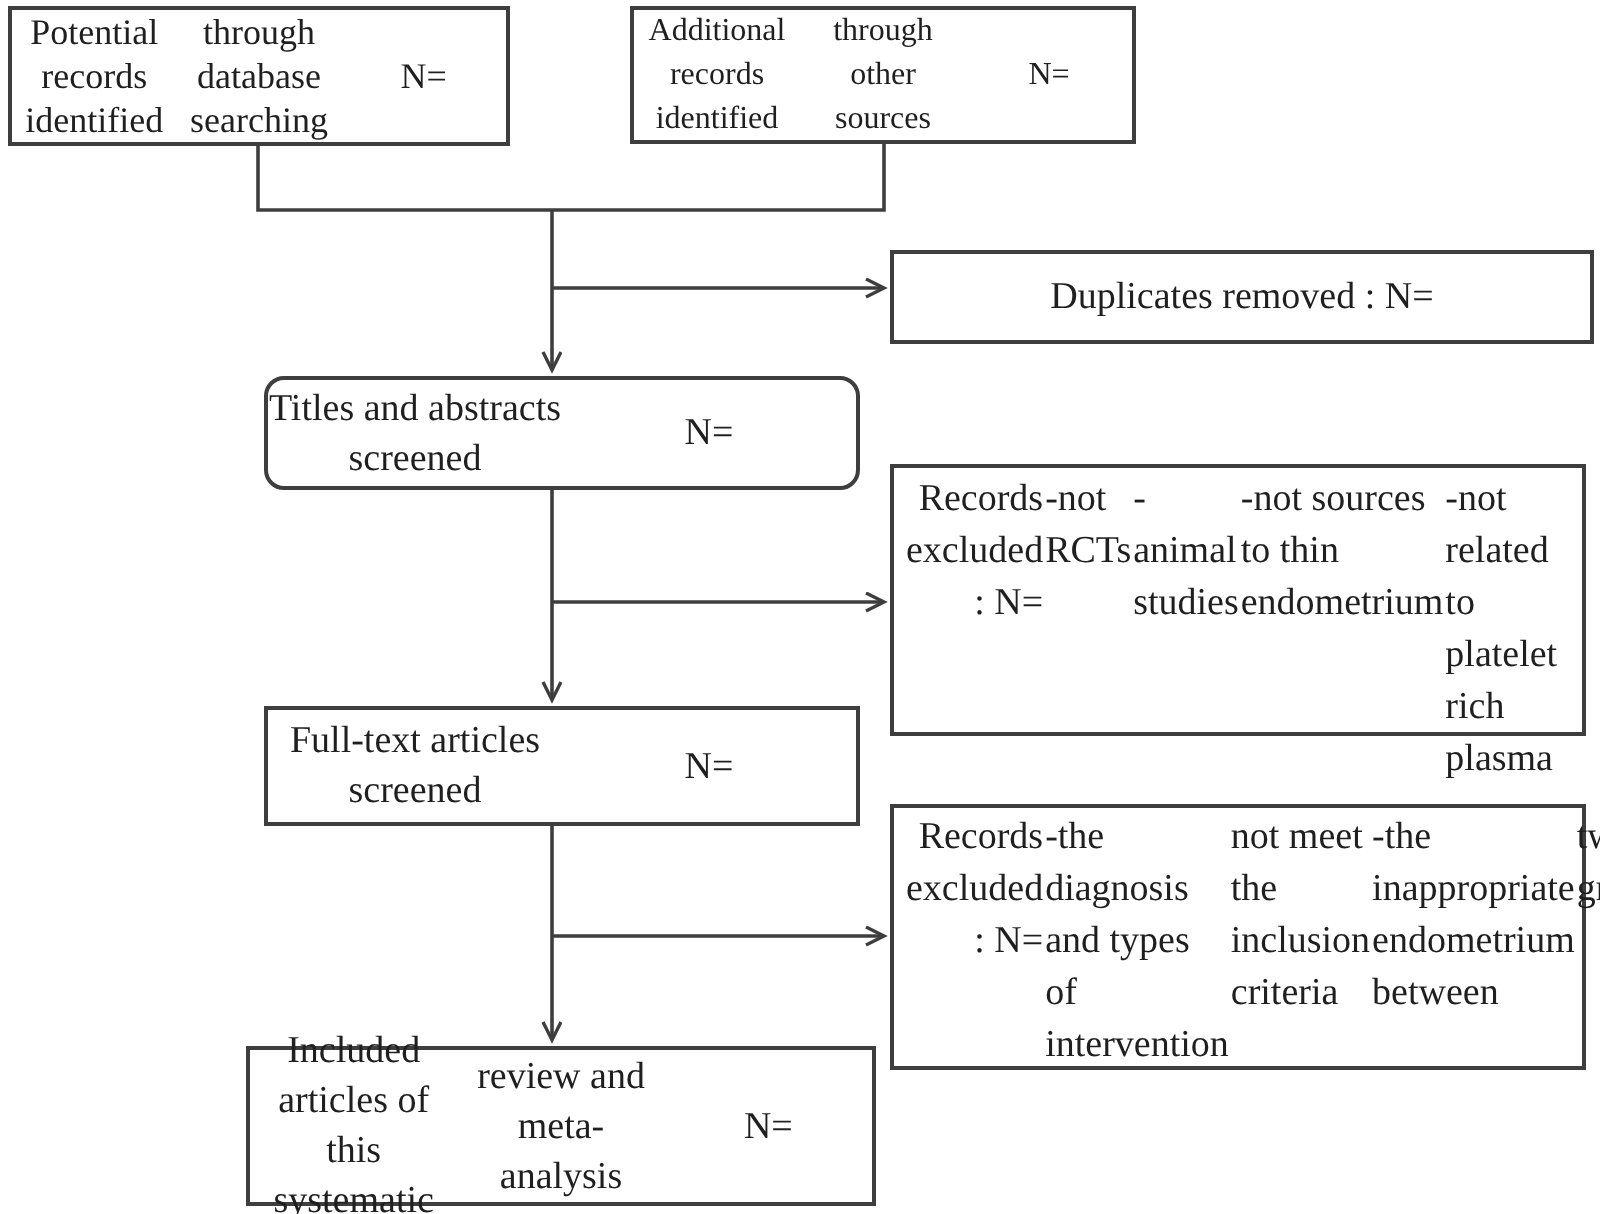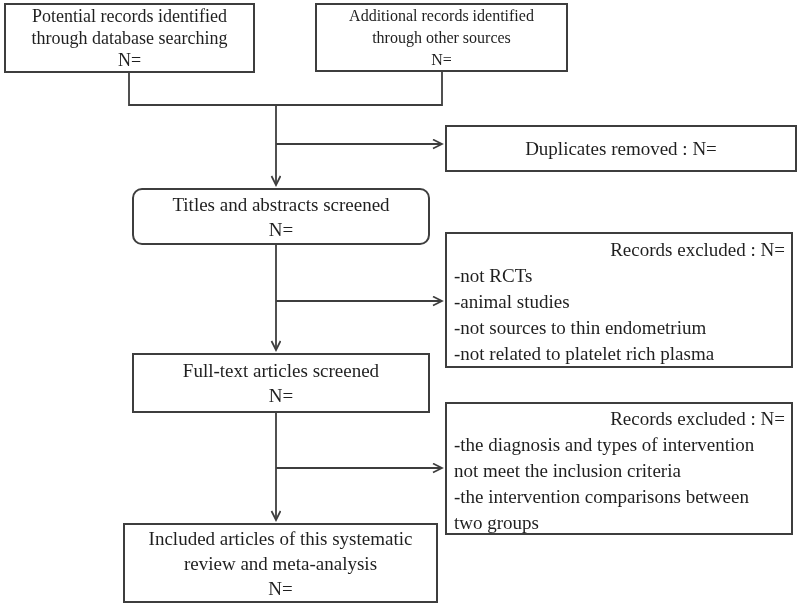--- a/index.html
+++ b/index.html
@@ -22,21 +22,20 @@
     top: 0;
     width: 800px;
     height: 607px;
   }
   .box {
     position: absolute;
     box-sizing: border-box;
     border: 2px solid #3e3e3e;
     background: #ffffff;
     display: flex;
-    flex-direction: column;
     justify-content: center;
     align-items: center;
     text-align: center;
     font-size: 19px;
     line-height: 24px;
   }
   .box .line { width: 100%; }
   #box-potential  { left: 4px;   top: 3px;   width: 251px; height: 70px; font-size: 18px; line-height: 22px; }
   #box-additional { left: 315px; top: 3px;   width: 253px; height: 69px; font-size: 16px; line-height: 22px; }
   #box-duplicates { left: 445px; top: 125px; width: 352px; height: 47px; }
@@ -102,21 +101,21 @@
 
   <div class="box" id="box-fulltext">
     <div class="line">Full-text articles screened</div>
     <div class="line">N=</div>
   </div>
 
   <div class="box" id="box-excluded2">
     <div class="excl-heading">Records excluded : N=</div>
     <div class="excl-item">-the diagnosis and types of intervention</div>
     <div class="excl-item">not meet the inclusion criteria</div>
-    <div class="excl-item">-the intervention comparisons between</div>
+    <div class="excl-item">-the inappropriate endometrium between</div>
     <div class="excl-item">two groups</div>
   </div>
 
   <div class="box" id="box-included">
     <div class="line">Included articles of this systematic</div>
     <div class="line">review and meta-analysis</div>
     <div class="line">N=</div>
   </div>
 
 </div>

